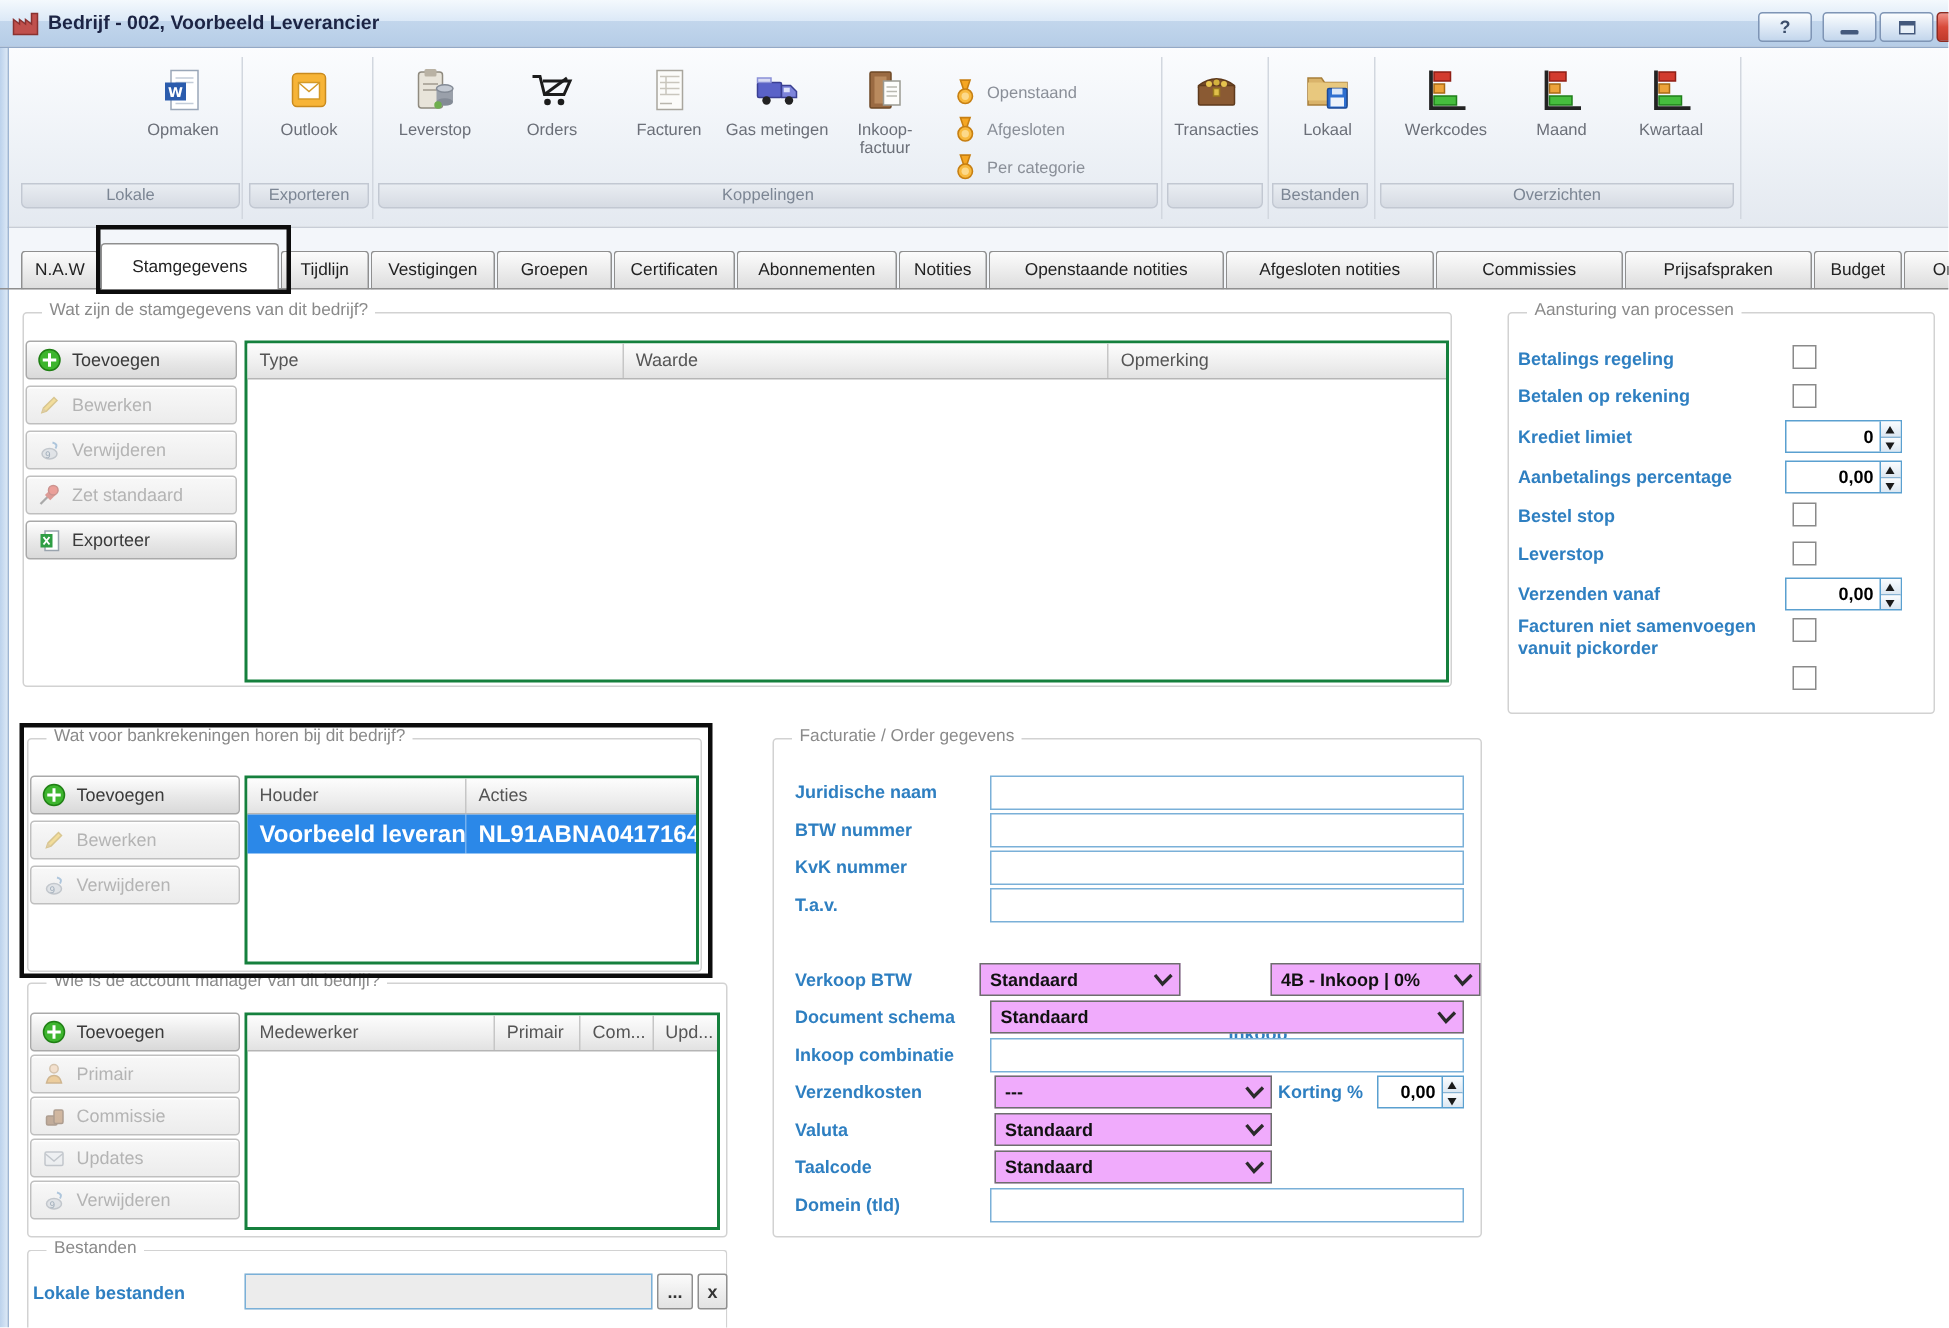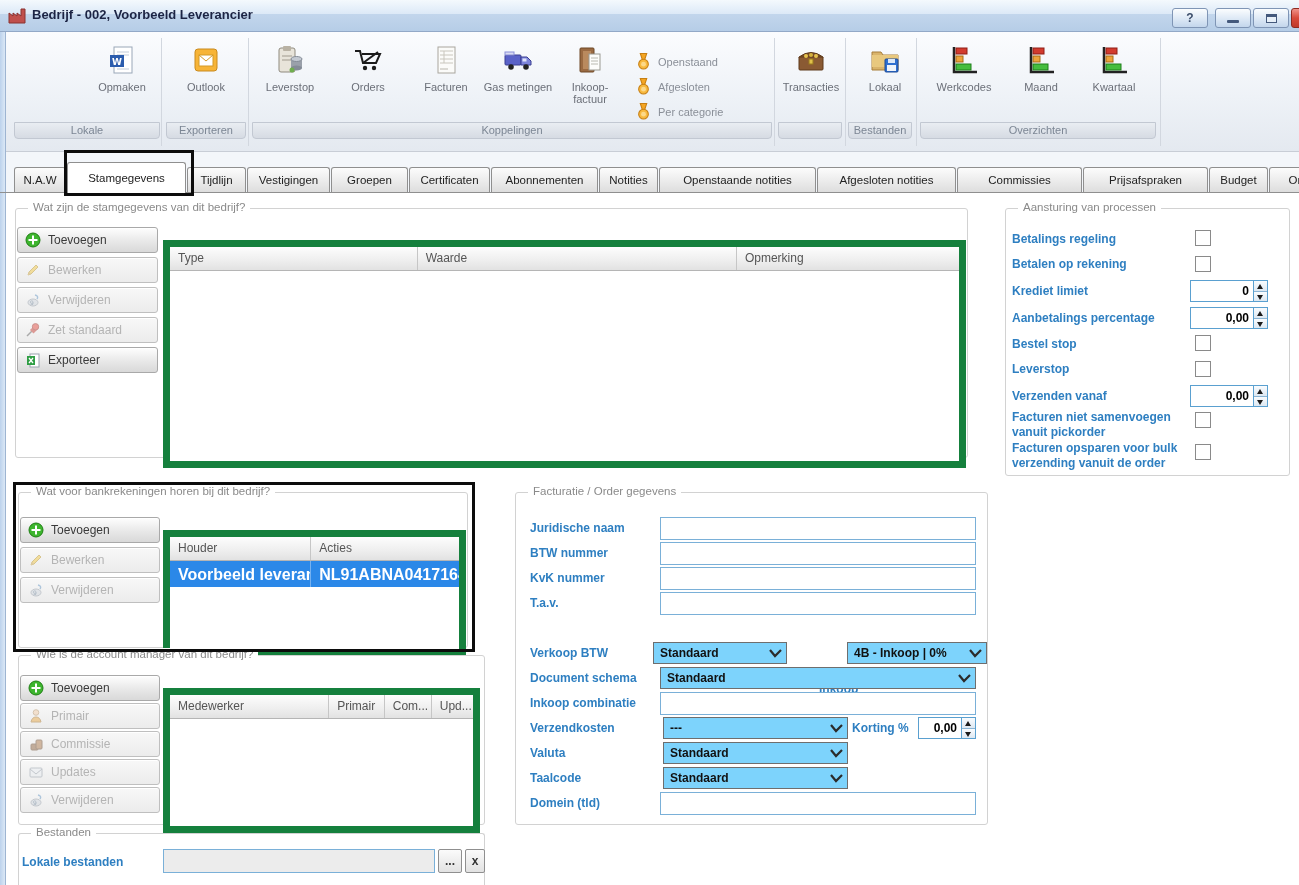--- a/index.html
+++ b/index.html
@@ -47,33 +47,33 @@
 
   
   .btn { position:absolute; width:141px; height:26px; border:1px solid #a9a9a9; border-radius:3px;
     background:linear-gradient(#fefefe,#e8e8e8 55%,#d9d9d9); box-shadow:inset 0 1px 0 #fff;
     display:flex; align-items:center; gap:7px; padding-left:7px; font-size:12px; color:#3a3a3a; cursor:default; }
   .btn.dis { color:#b4b4b4; background:linear-gradient(#f8f8f8,#ececec); border-color:#bfbfbf; }
   .btn.dis .bic { opacity:.45; }
   .bic { width:16px; height:16px; flex:0 0 16px; }
 
   
-  .tbl { position:absolute; border:7px solid #15803d; background:#fff;margin-top:13px; }
+  .tbl { position:absolute; border:2px solid #15803d; background:#fff; }
   .thr { display:flex; height:24px; background:linear-gradient(#fdfdfd,#eeeeee 60%,#e2e2e2);
     border-bottom:1px solid #b5b5b5; }
   .thc { font-size:12px; color:#555; padding:4px 0 0 8px; border-right:1px solid #c6c6c6; overflow:hidden; white-space:nowrap; }
   .trow { display:flex; height:26px; }
   .trow.sel { background:#2b88e8; color:#fff; font-weight:bold; }
   .tcell { font-size:16px; padding:5px 12px 0 8px; border-right:1px solid rgba(255,255,255,.35); overflow:hidden; white-space:nowrap; }
 
   
   .lblb { position:absolute; font-size:12px; font-weight:600; color:#2e7fc1; white-space:nowrap; }
   .inp { position:absolute; height:23px; background:#fff; border:1px solid #7ab0d8; font-size:12px; padding:3px 5px; }
   .inp.gray { background:#ececec; }
-  .dd { position:absolute; height:22px; border:1px solid #6e6e6e; background:#7dd3fc;
+  .dd { position:absolute; height:22px; border:1px solid #6e6e6e; background:#f0abfc;
     font-size:12px; font-weight:600; color:#111; padding:3px 20px 0 6px; overflow:hidden; white-space:nowrap; }
   .dd svg { position:absolute; right:4px; top:6px; }
   .cb { position:absolute; width:16px; height:16px; background:#fff; border:1px solid #8a8a8a; }
   .spin { position:absolute; height:22px; border:1px solid #5aa0d0; background:#fff; display:flex; }
   .spin .val { flex:1; font-size:12px; font-weight:600; text-align:right; padding:3px 4px 0 0; }
   .spin .arr { width:14px; border-left:1px solid #5aa0d0; display:flex; flex-direction:column; }
   .spin .au,.spin .ad { flex:1; background:linear-gradient(#fafcfe,#dde8f2); position:relative; }
   .spin .au { border-bottom:1px solid #8ab4d4; }
   .tri-u { position:absolute; left:3px; top:3px; width:0; height:0;
     border-left:3.5px solid transparent; border-right:3.5px solid transparent; border-bottom:5px solid #1a1a1a; }
@@ -387,21 +387,20 @@
         <span class="au">
           <i class="tri-u"></i>
         </span>
         <span class="ad">
           <i class="tri-d"></i>
         </span>
       </span>
   </div>
   <span class="lblb" style="left:1012px;top:410px;width:175px;white-space:normal;line-height:15px;">Facturen niet samenvoegen vanuit pickorder</span>
   <div class="cb" style="left:1195px;top:412px;"></div>
-  <span class="lblb" style="left:1012px;top:441px;width:180px;white-space:normal;line-height:15px;">Facturen opsparen voor bulk verzending vanuit de order</span>
   <div class="cb" style="left:1195px;top:444px;"></div>
 
   <div class="gb" style="left:18px;top:492px;width:450px;height:156px;">
     <span class="gb-t">Wat voor bankrekeningen horen bij dit bedrijf?</span>
   </div>
   <div class="btn" style="left:20px;top:517px;width:140px;">
     <span class="bic"><svg viewBox="0 0 16 16">
           <circle cx="8" cy="8" r="7" fill="#3db52e" stroke="#1f7f14"></circle>
           <rect x="7" y="3.5" width="2" height="9" fill="#fff"></rect>
           <rect x="3.5" y="7" width="9" height="2" fill="#fff"></rect>

